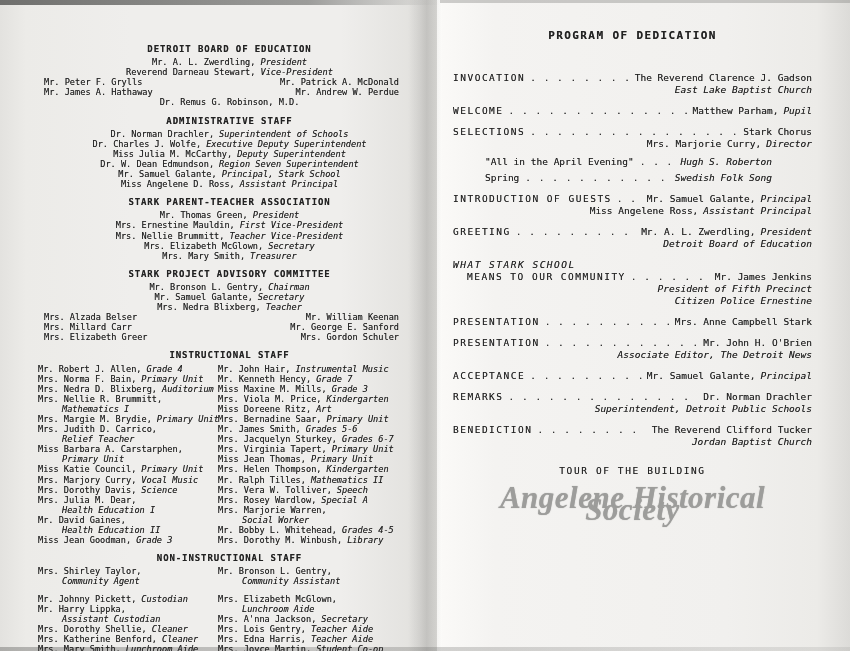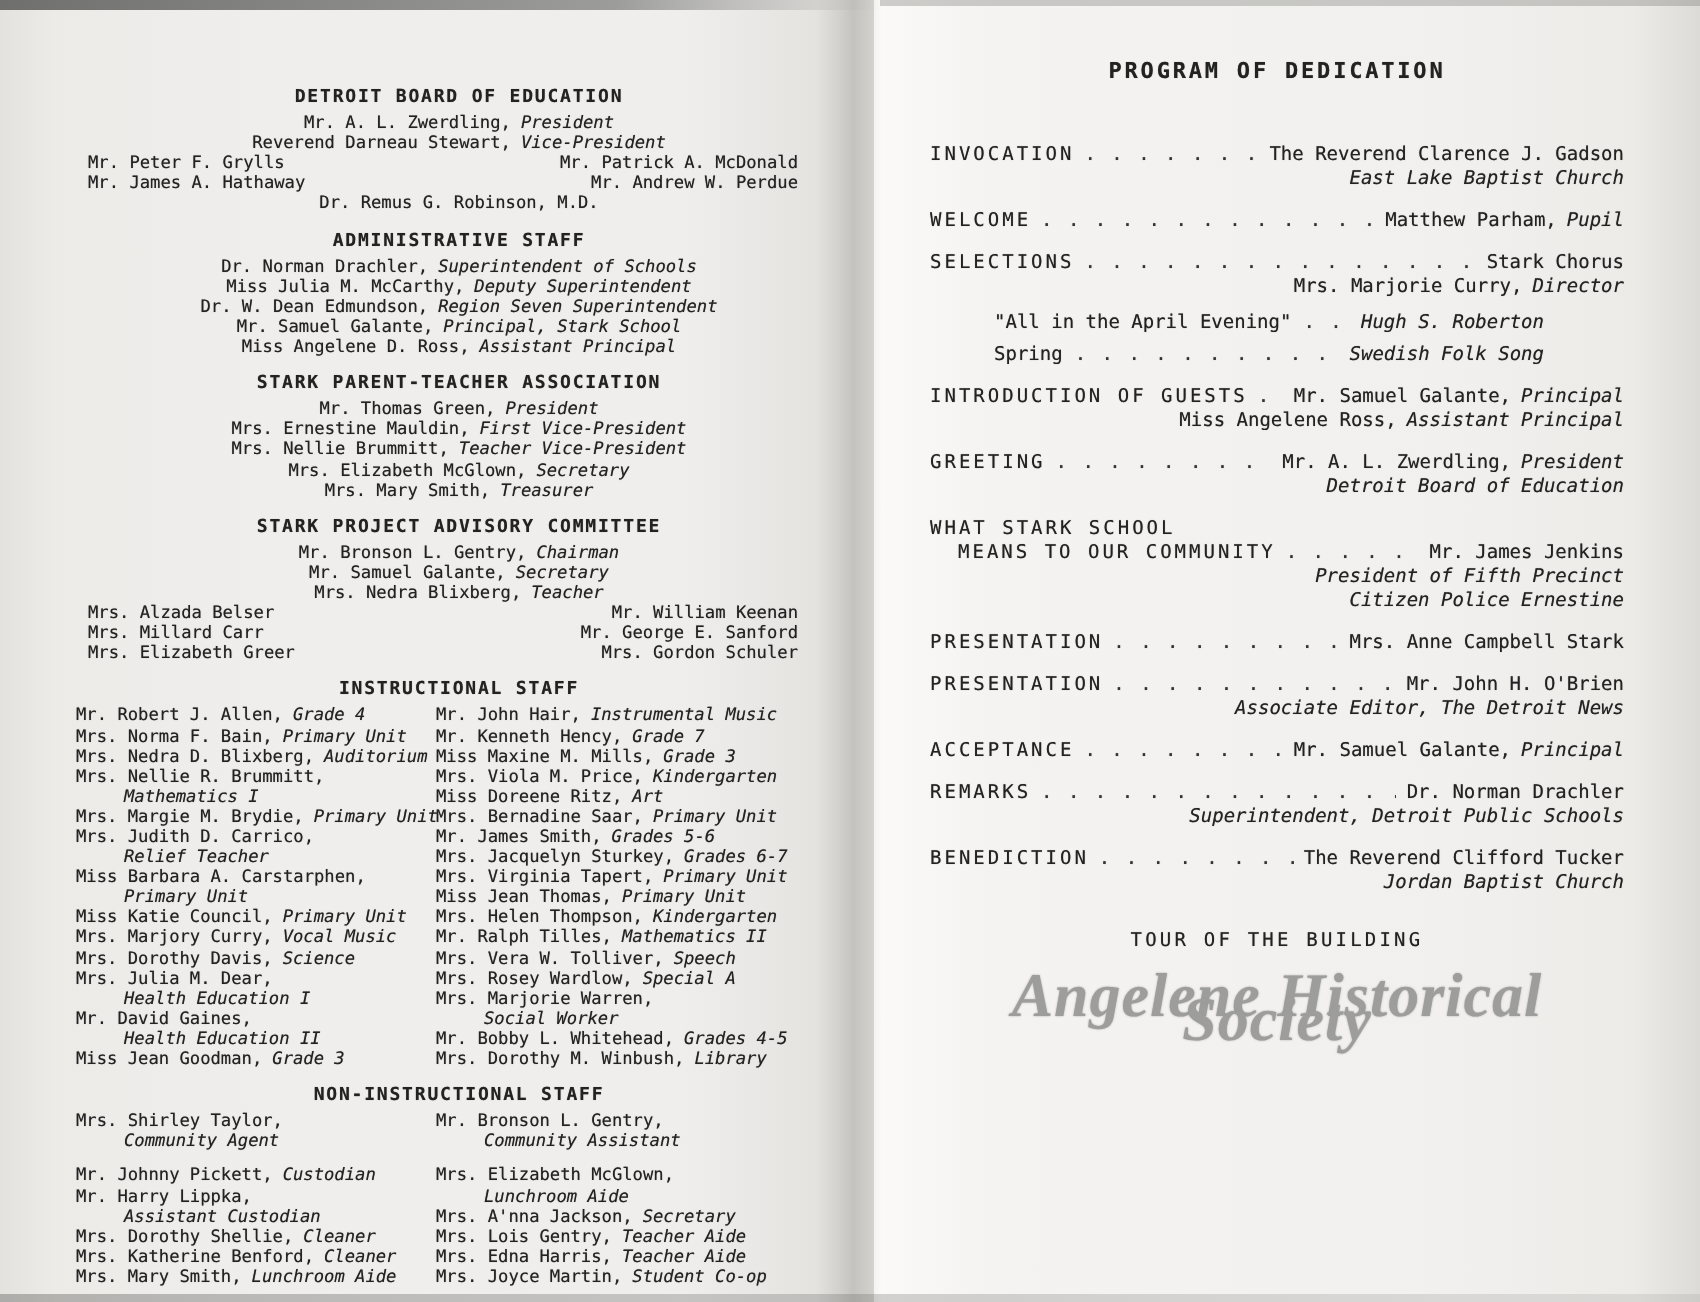--- a/index.html
+++ b/index.html
@@ -14,41 +14,41 @@
       background:linear-gradient(to right,#fbfaf8 0,#f4f3f1 14%,#f1f0ee 70%,#ecebe8 92%,#dcdbd8 100%);}
   .edge-top{position:absolute;left:0;top:0;width:440px;height:5px;
       background:linear-gradient(to right,#6f6f6d,#9c9c9a 70%,rgba(150,150,148,0));}
   .edge-top-right{position:absolute;left:440px;top:0;width:410px;height:3px;background:rgba(120,120,118,.35);}
   .gutter{position:absolute;left:408px;top:0;width:34px;height:651px;
       background:linear-gradient(to right,rgba(60,60,58,0),rgba(60,60,58,.16) 55%,rgba(60,60,58,.05) 80%,rgba(255,255,255,.25) 100%);}
   .edge-bottom{position:absolute;left:0;bottom:0;width:850px;height:4px;background:linear-gradient(to right,rgba(90,90,88,.4),rgba(120,120,118,.15));}
 
   .ltext{position:relative;width:437px;height:651px;padding:44px 16px 0 38px;
          font-size:8.6px;line-height:10.1px;text-shadow:0 0 .4px rgba(45,45,45,.6);}
-  .rtext{position:relative;width:413px;height:536px;padding:30px 38px 0 28px;
+  .rtext{position:relative;width:413px;height:536px;padding:30px 38px 0 16px;
          font-size:9.5px;line-height:12px;text-shadow:0 0 .4px rgba(45,45,45,.6);}
 
   h3.sechead{margin:0 0 3px;font-size:9px;font-weight:bold;letter-spacing:.9px;text-align:center;}
   .sec{margin-bottom:8px;}
   .i{font-style:italic;}
   .cline{text-align:center;white-space:nowrap;}
   .rl:not(:empty){margin-left:5px;}
   .prow{display:flex;justify-content:space-between;padding:0 22px 0 6px;white-space:nowrap;}
   .cols{display:flex;}
   .colL{width:180px;flex:none;}
   .colR{flex:1;min-width:0;}
   .entry{white-space:nowrap;}
   .entry.wrap .rl{display:block;margin-left:24px;}
   .entry.gap{margin-bottom:7px;}
 
   .ptitle{text-align:center;font-weight:bold;font-size:11px;letter-spacing:1.4px;margin:0 0 30px;}
   .pitem{margin-bottom:9px;}
   .pline{display:flex;align-items:baseline;white-space:nowrap;}
   .plabel{letter-spacing:1.5px;flex:none;}
-  .lpre{letter-spacing:1.5px;}
+  .lpre{letter-spacing:1.5px;font-style:italic;}
   .lpre + .pline .plabel{padding-left:14px;}
   .leader{flex:1;overflow:hidden;margin:0 5px;min-width:6px;letter-spacing:1px;color:#333;}
   .pright{flex:none;}
   .sub{text-align:right;}
   .songs:not(:empty){margin:6px 40px 2px 32px;}
   .song{display:flex;align-items:baseline;white-space:nowrap;margin-bottom:4px;}
   .song .leader{margin:0 6px;}
   .footer{text-align:center;letter-spacing:1.6px;line-height:17px;margin-top:14px;}
   .watermark{font-family:"Liberation Serif","DejaVu Serif",serif;font-style:italic;font-weight:bold;
       font-size:31px;color:#9d9d9b;text-align:center;margin-top:13px;letter-spacing:.5px;
@@ -89,20 +89,21 @@
 
       <div class="cline"><span class="nm">Dr. Remus G. Robinson, M.D.</span></div>
         </div>
     </div>
 
     <div class="sec">
       <h3 class="sechead">ADMINISTRATIVE STAFF</h3>
       <div>
 
       <div class="cline"><span class="nm">Dr. Norman Drachler,</span><span class="rl i">Superintendent of Schools</span></div>
+          <div class="cline"><span class="nm">Dr. Charles J. Wolfe,</span><span class="rl i">Executive Deputy Superintendent</span></div>
           <div class="cline"><span class="nm">Miss Julia M. McCarthy,</span><span class="rl i">Deputy Superintendent</span></div>
           <div class="cline"><span class="nm">Dr. W. Dean Edmundson,</span><span class="rl i">Region Seven Superintendent</span></div>
           <div class="cline"><span class="nm">Mr. Samuel Galante,</span><span class="rl i">Principal, Stark School</span></div>
           <div class="cline"><span class="nm">Miss Angelene D. Ross,</span><span class="rl i">Assistant Principal</span></div>
         </div>
     </div>
 
     <div class="sec">
       <h3 class="sechead">STARK PARENT-TEACHER ASSOCIATION</h3>
       <div>

